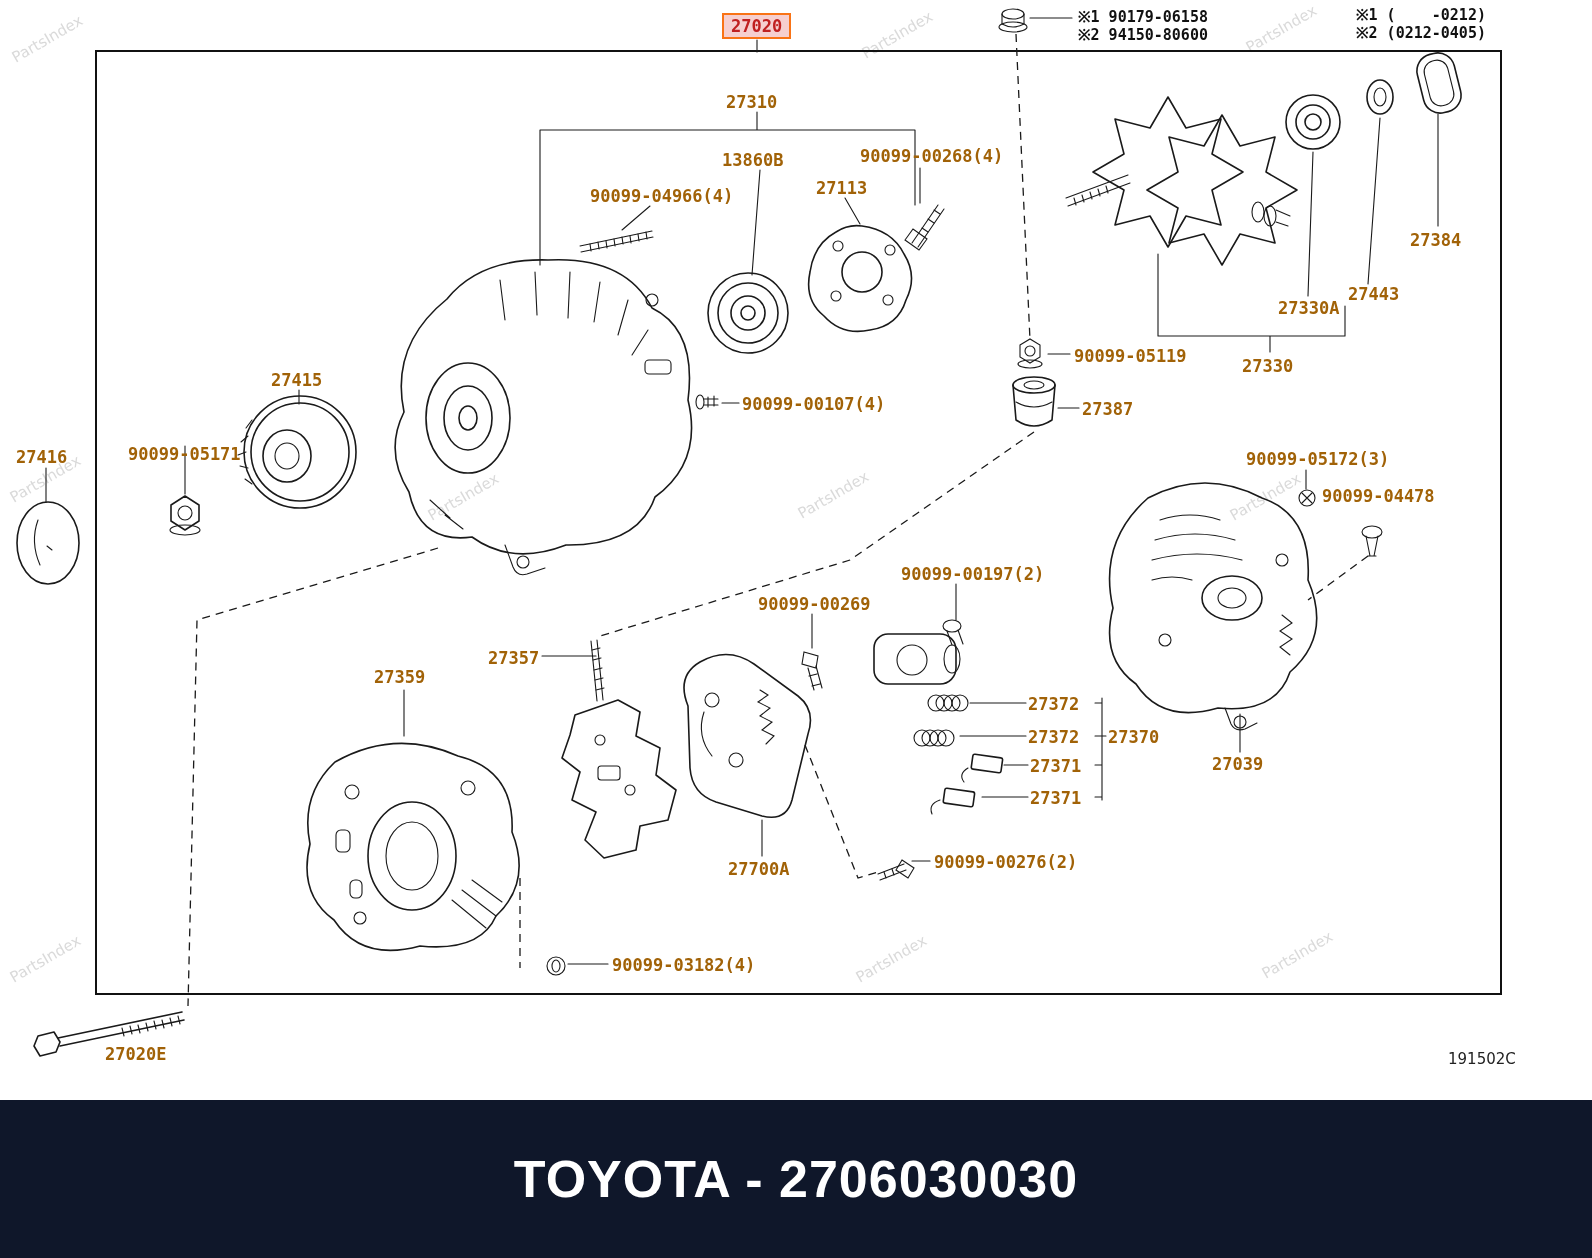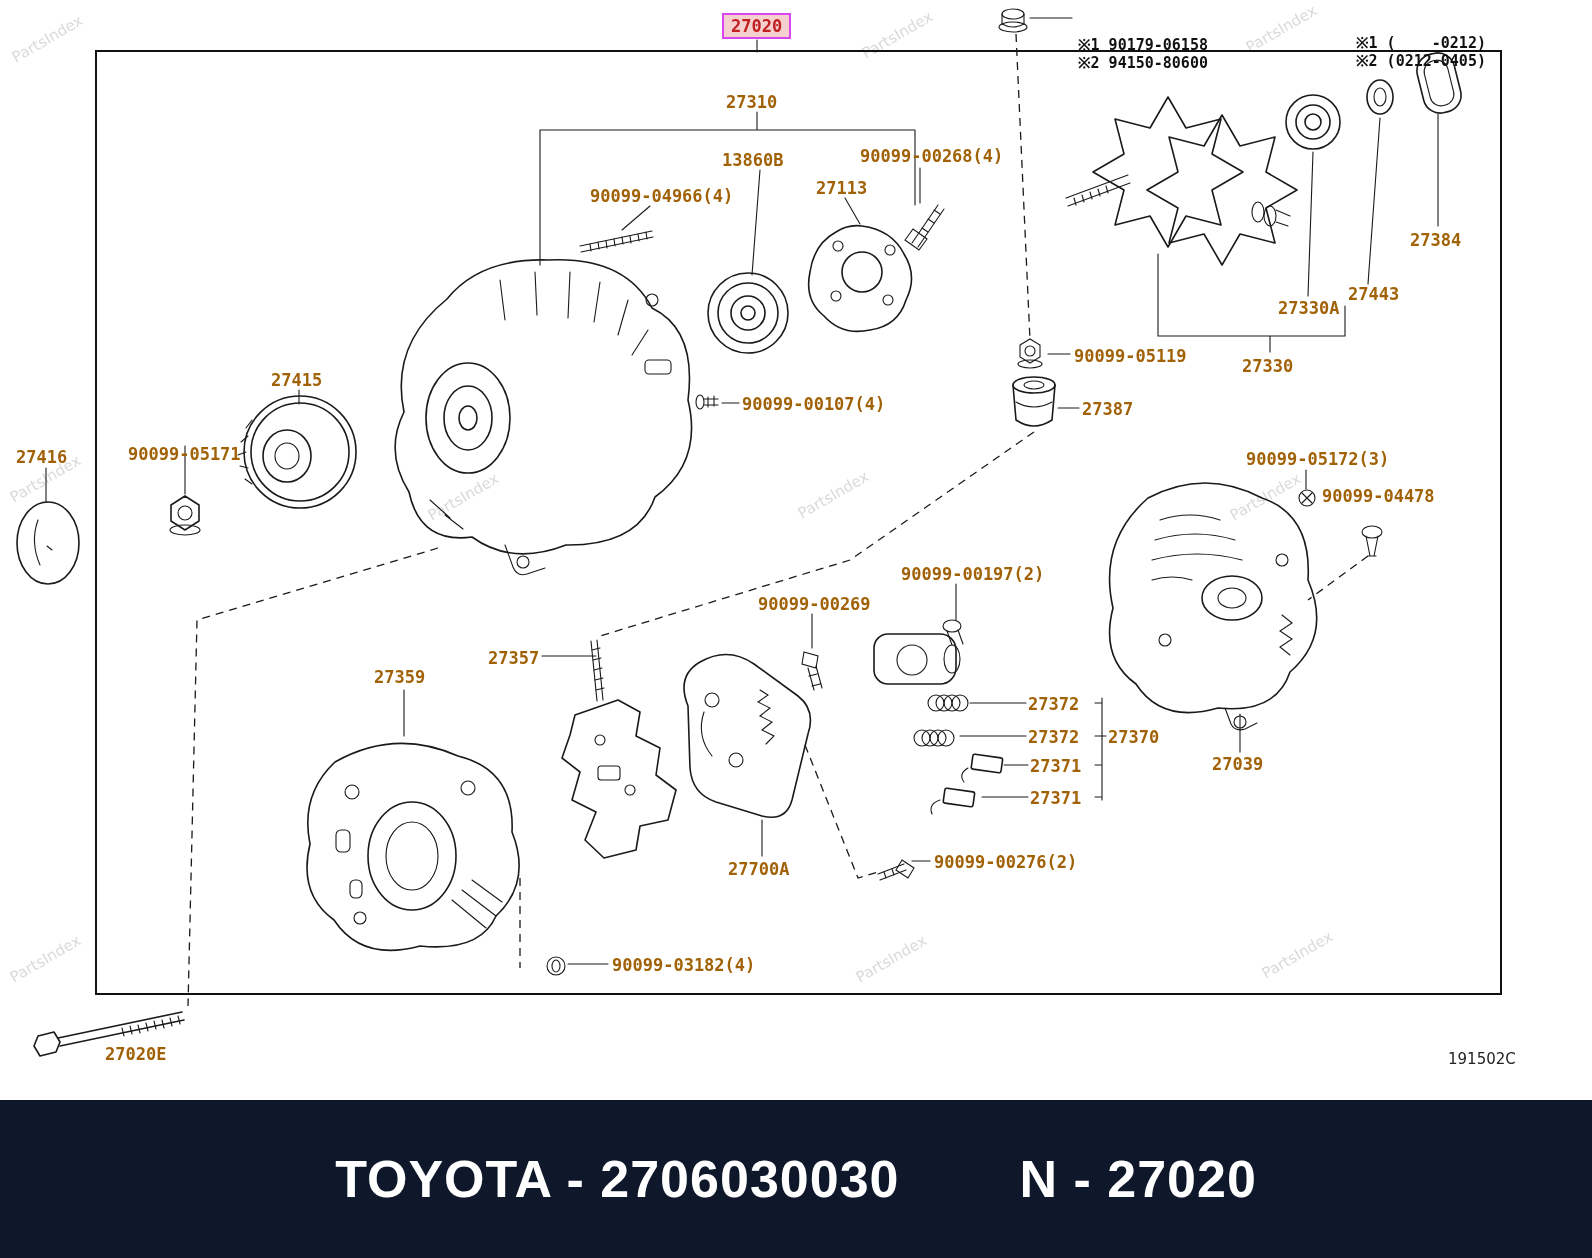--- a/index.html
+++ b/index.html
@@ -7,24 +7,24 @@
   .page { position:relative; width:1592px; height:1258px; background:#fff; overflow:hidden;
           font-family:"Liberation Sans", sans-serif; }
   .frame { position:absolute; left:95px; top:50px; width:1407px; height:945px; border:2px solid #111; }
   .draw { position:absolute; left:0; top:0; }
   .ln   { fill:none; stroke:#1a1a1a; stroke-width:1.6; stroke-linecap:round; stroke-linejoin:round; }
   .thin { fill:none; stroke:#1a1a1a; stroke-width:1.1; stroke-linecap:round; }
   .dash { fill:none; stroke:#1a1a1a; stroke-width:1.3; stroke-dasharray:8 6; }
   .lbl  { position:absolute; font-family:"DejaVu Sans Mono", monospace; font-weight:bold;
           font-size:17px; line-height:20px; color:#a16207; white-space:pre; }
   .note { position:absolute; font-family:"DejaVu Sans Mono", monospace; font-weight:bold;
-          font-size:15px; line-height:18px; color:#111; white-space:pre;margin-top:28px; }
+          font-size:15px; line-height:18px; color:#111; white-space:pre; }
   .hl   { position:absolute; left:722px; top:13px; padding:1px 7px;
           font-family:"DejaVu Sans Mono", monospace; font-weight:bold; font-size:17px;
-          color:#c02020; border:2px solid #d946ef; background:#f6cfcf; }
+          color:#c02020; border:2px solid #f97316; background:#f6cfcf; }
   .code { position:absolute; left:1448px; top:1050px; font-family:"DejaVu Sans", sans-serif;
           font-size:15px; color:#222; }
   .wm   { position:absolute; color:#c3c3c3; opacity:.62; font-size:15px;
           font-family:"DejaVu Sans", sans-serif; transform:rotate(-30deg); white-space:pre; }
   .footer { position:absolute; left:0; top:1100px; width:1592px; height:158px; background:#0f172a;
             color:#fff; display:flex; align-items:center; justify-content:center; gap:120px;
             font-weight:bold; font-size:52px; letter-spacing:1px;
             font-family:"Liberation Sans", sans-serif; }
 </style>
 </head>
@@ -330,16 +330,15 @@
   <div class="lbl" style="left:1212px;top:754px">27039</div>
   <div class="lbl" style="left:728px;top:859px">27700A</div>
   <div class="lbl" style="left:934px;top:852px">90099-00276(2)</div>
   <div class="lbl" style="left:612px;top:955px">90099-03182(4)</div>
   <div class="lbl" style="left:105px;top:1044px">27020E</div>
 
   <div class="code">191502C</div>
 
   <div class="footer">
     <span>TOYOTA - 2706030030</span>
-    <span>N - 27020</span>
   </div>
 
 </div>
 
 </body></html>

